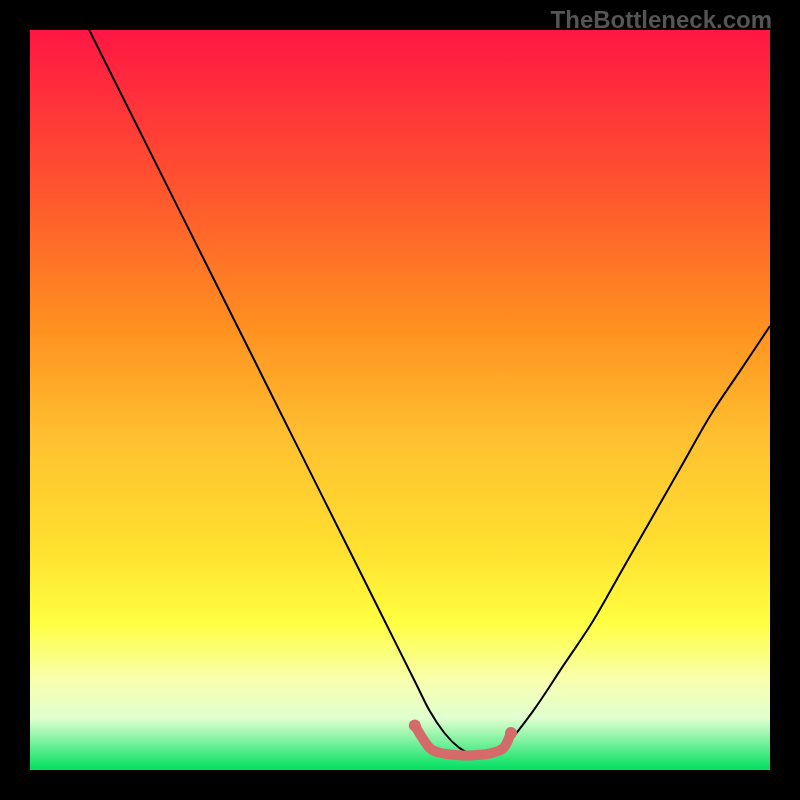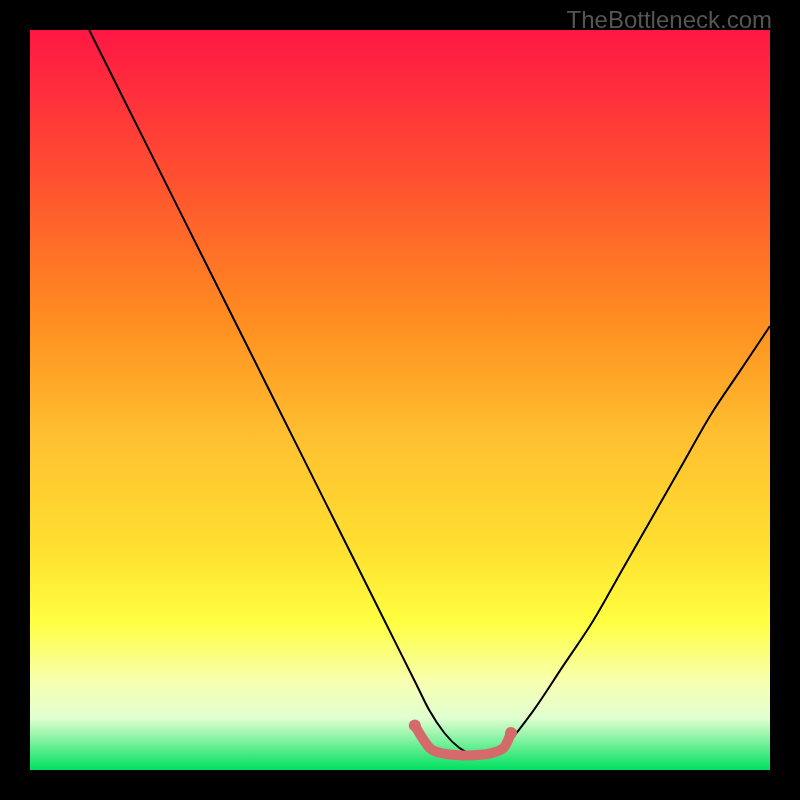--- a/index.html
+++ b/index.html
@@ -1,18 +1,18 @@
 <!DOCTYPE html>
 <html><head>
 <meta charset="utf-8">
 <style>
   * { margin: 0; padding: 0; box-sizing: border-box; }
   body { width: 800px; height: 800px; background: #000; position: relative; font-family: Arial, sans-serif; }
   .chart-container { position: absolute; left: 30px; top: 30px; width: 740px; height: 740px; }
-  .watermark { position: absolute; top: 6px; right: 28px; color: #555; font-size: 24px; font-weight: 400; z-index: 10; }
+  .watermark { position: absolute; top: 6px; right: 28px; color: #555; font-size: 24px; font-weight: 700; z-index: 10; }
   svg { display: block; }
 </style>
 </head>
 <body>
 
 <div class="watermark">TheBottleneck.com</div>
 
 <div class="chart-container">
 <svg width="740" height="740" viewBox="0 0 740 740">
   <defs>

